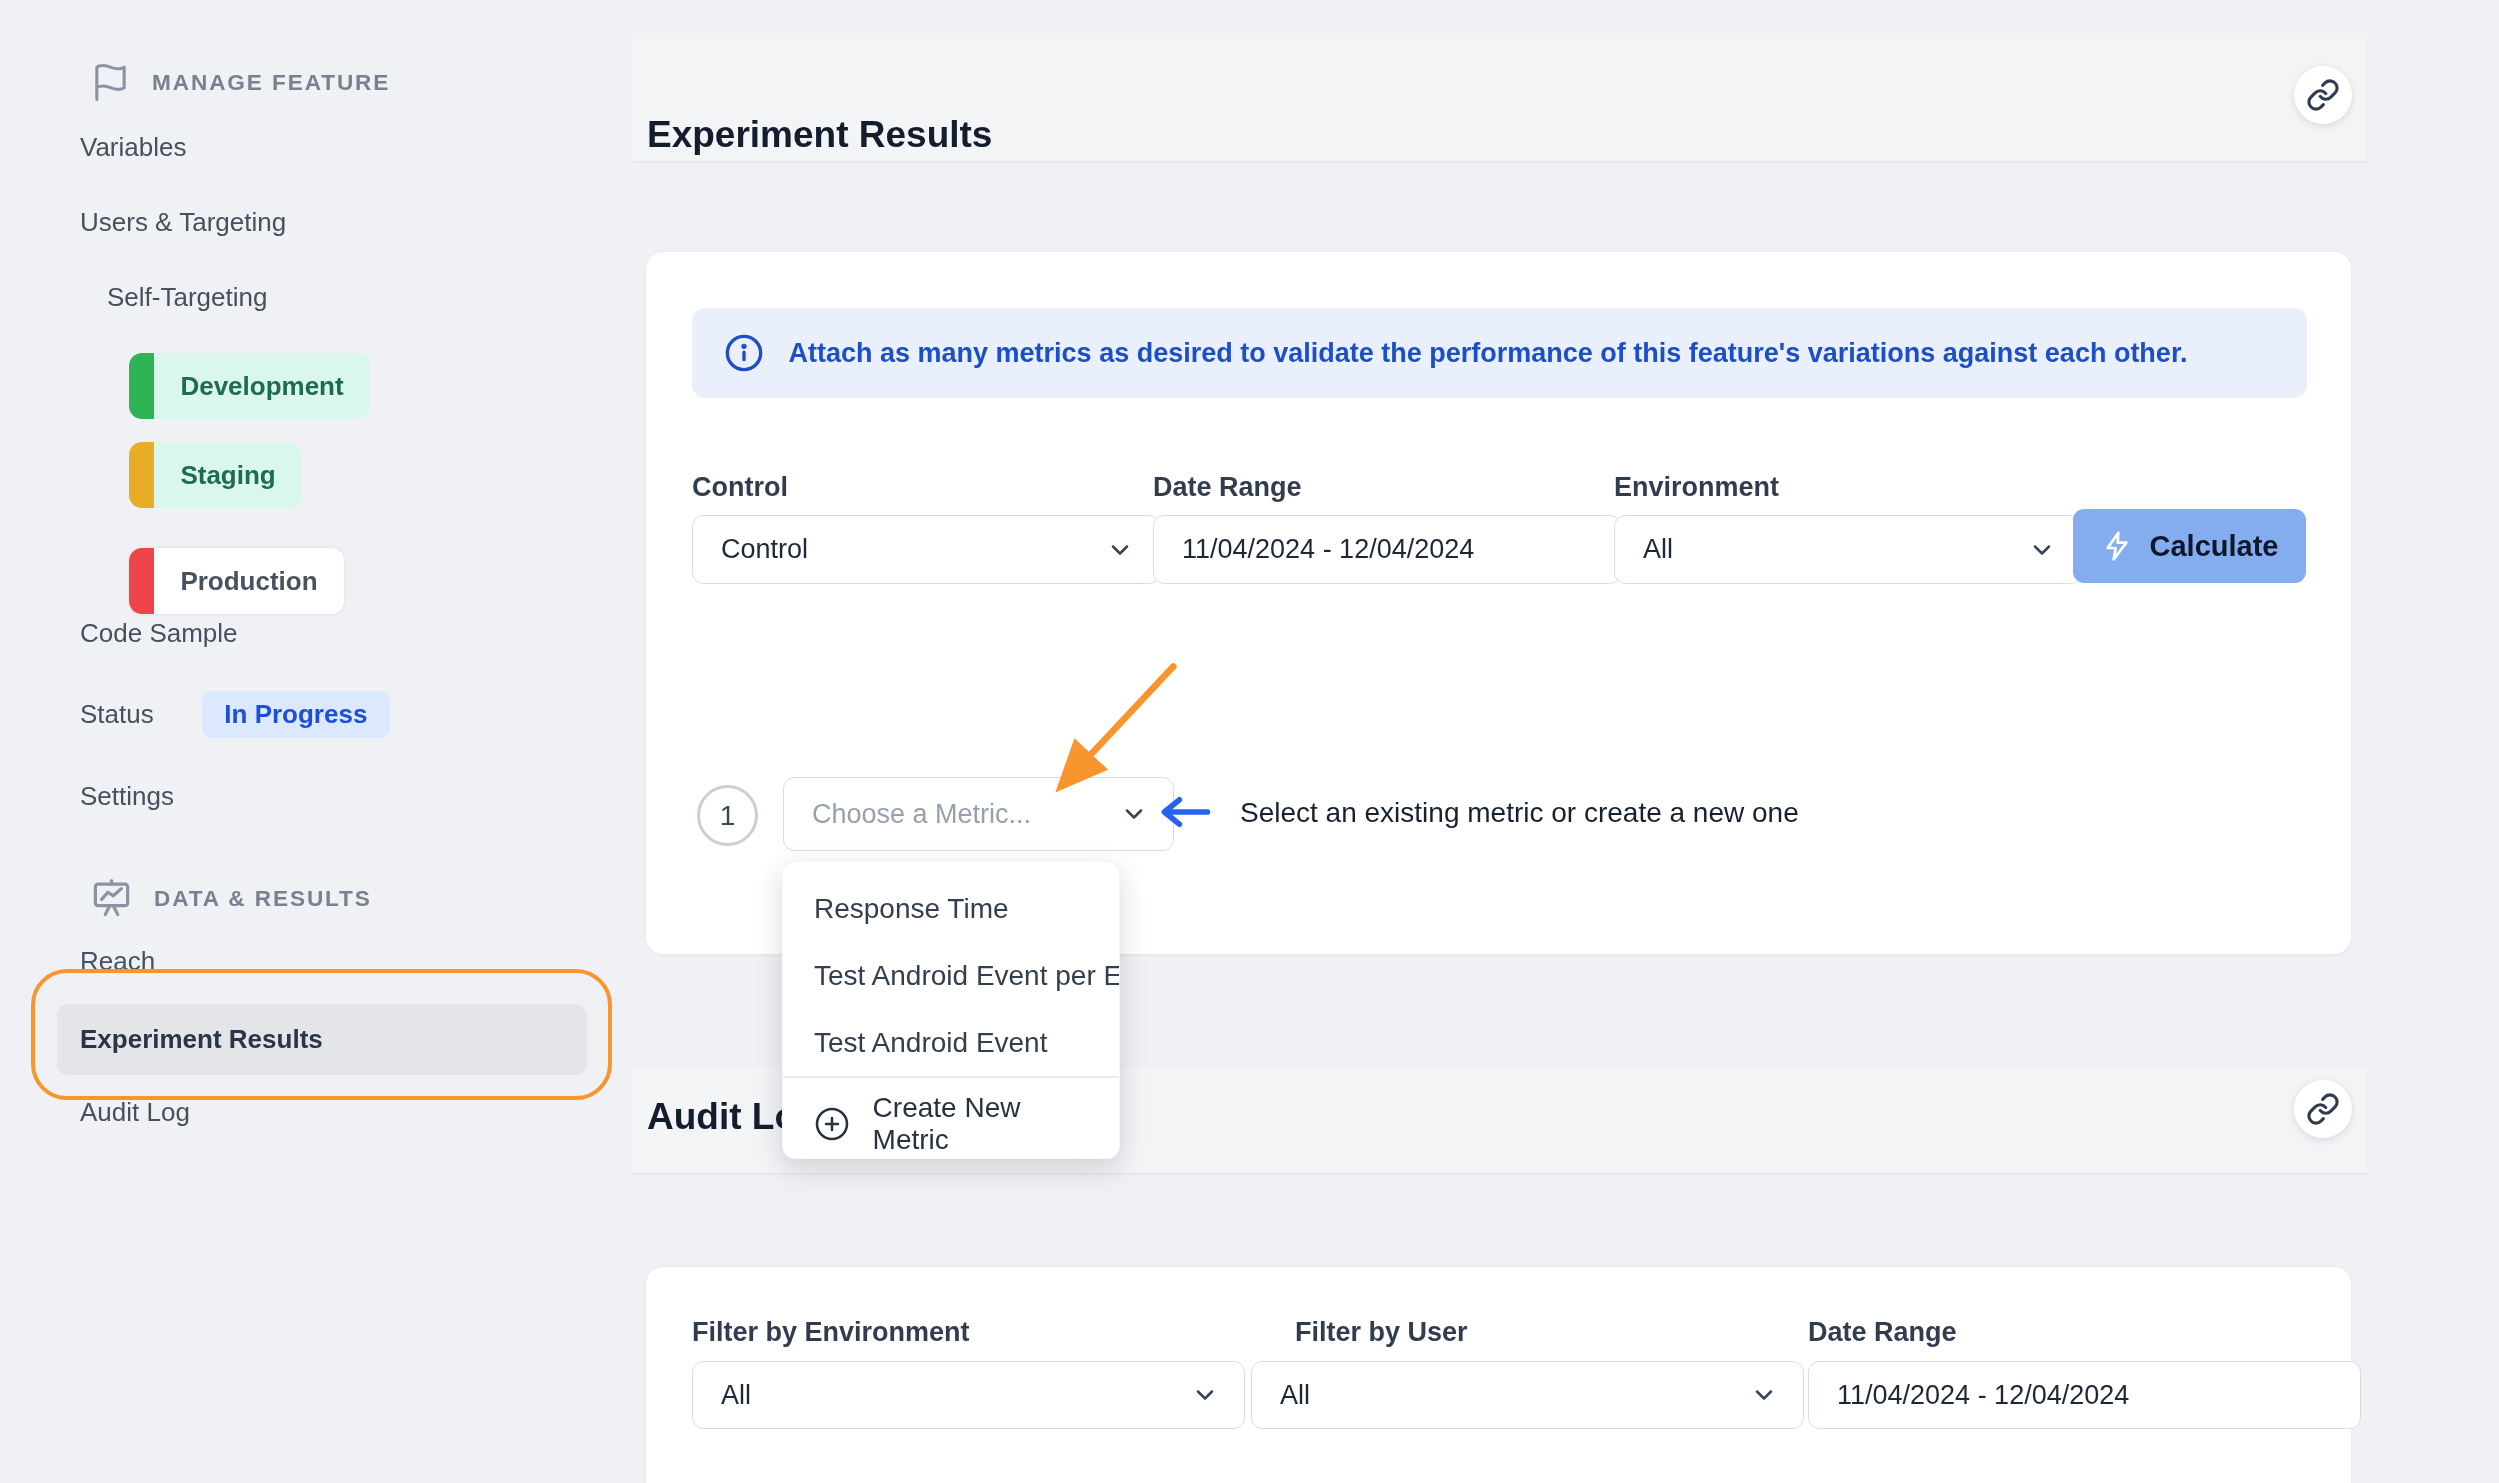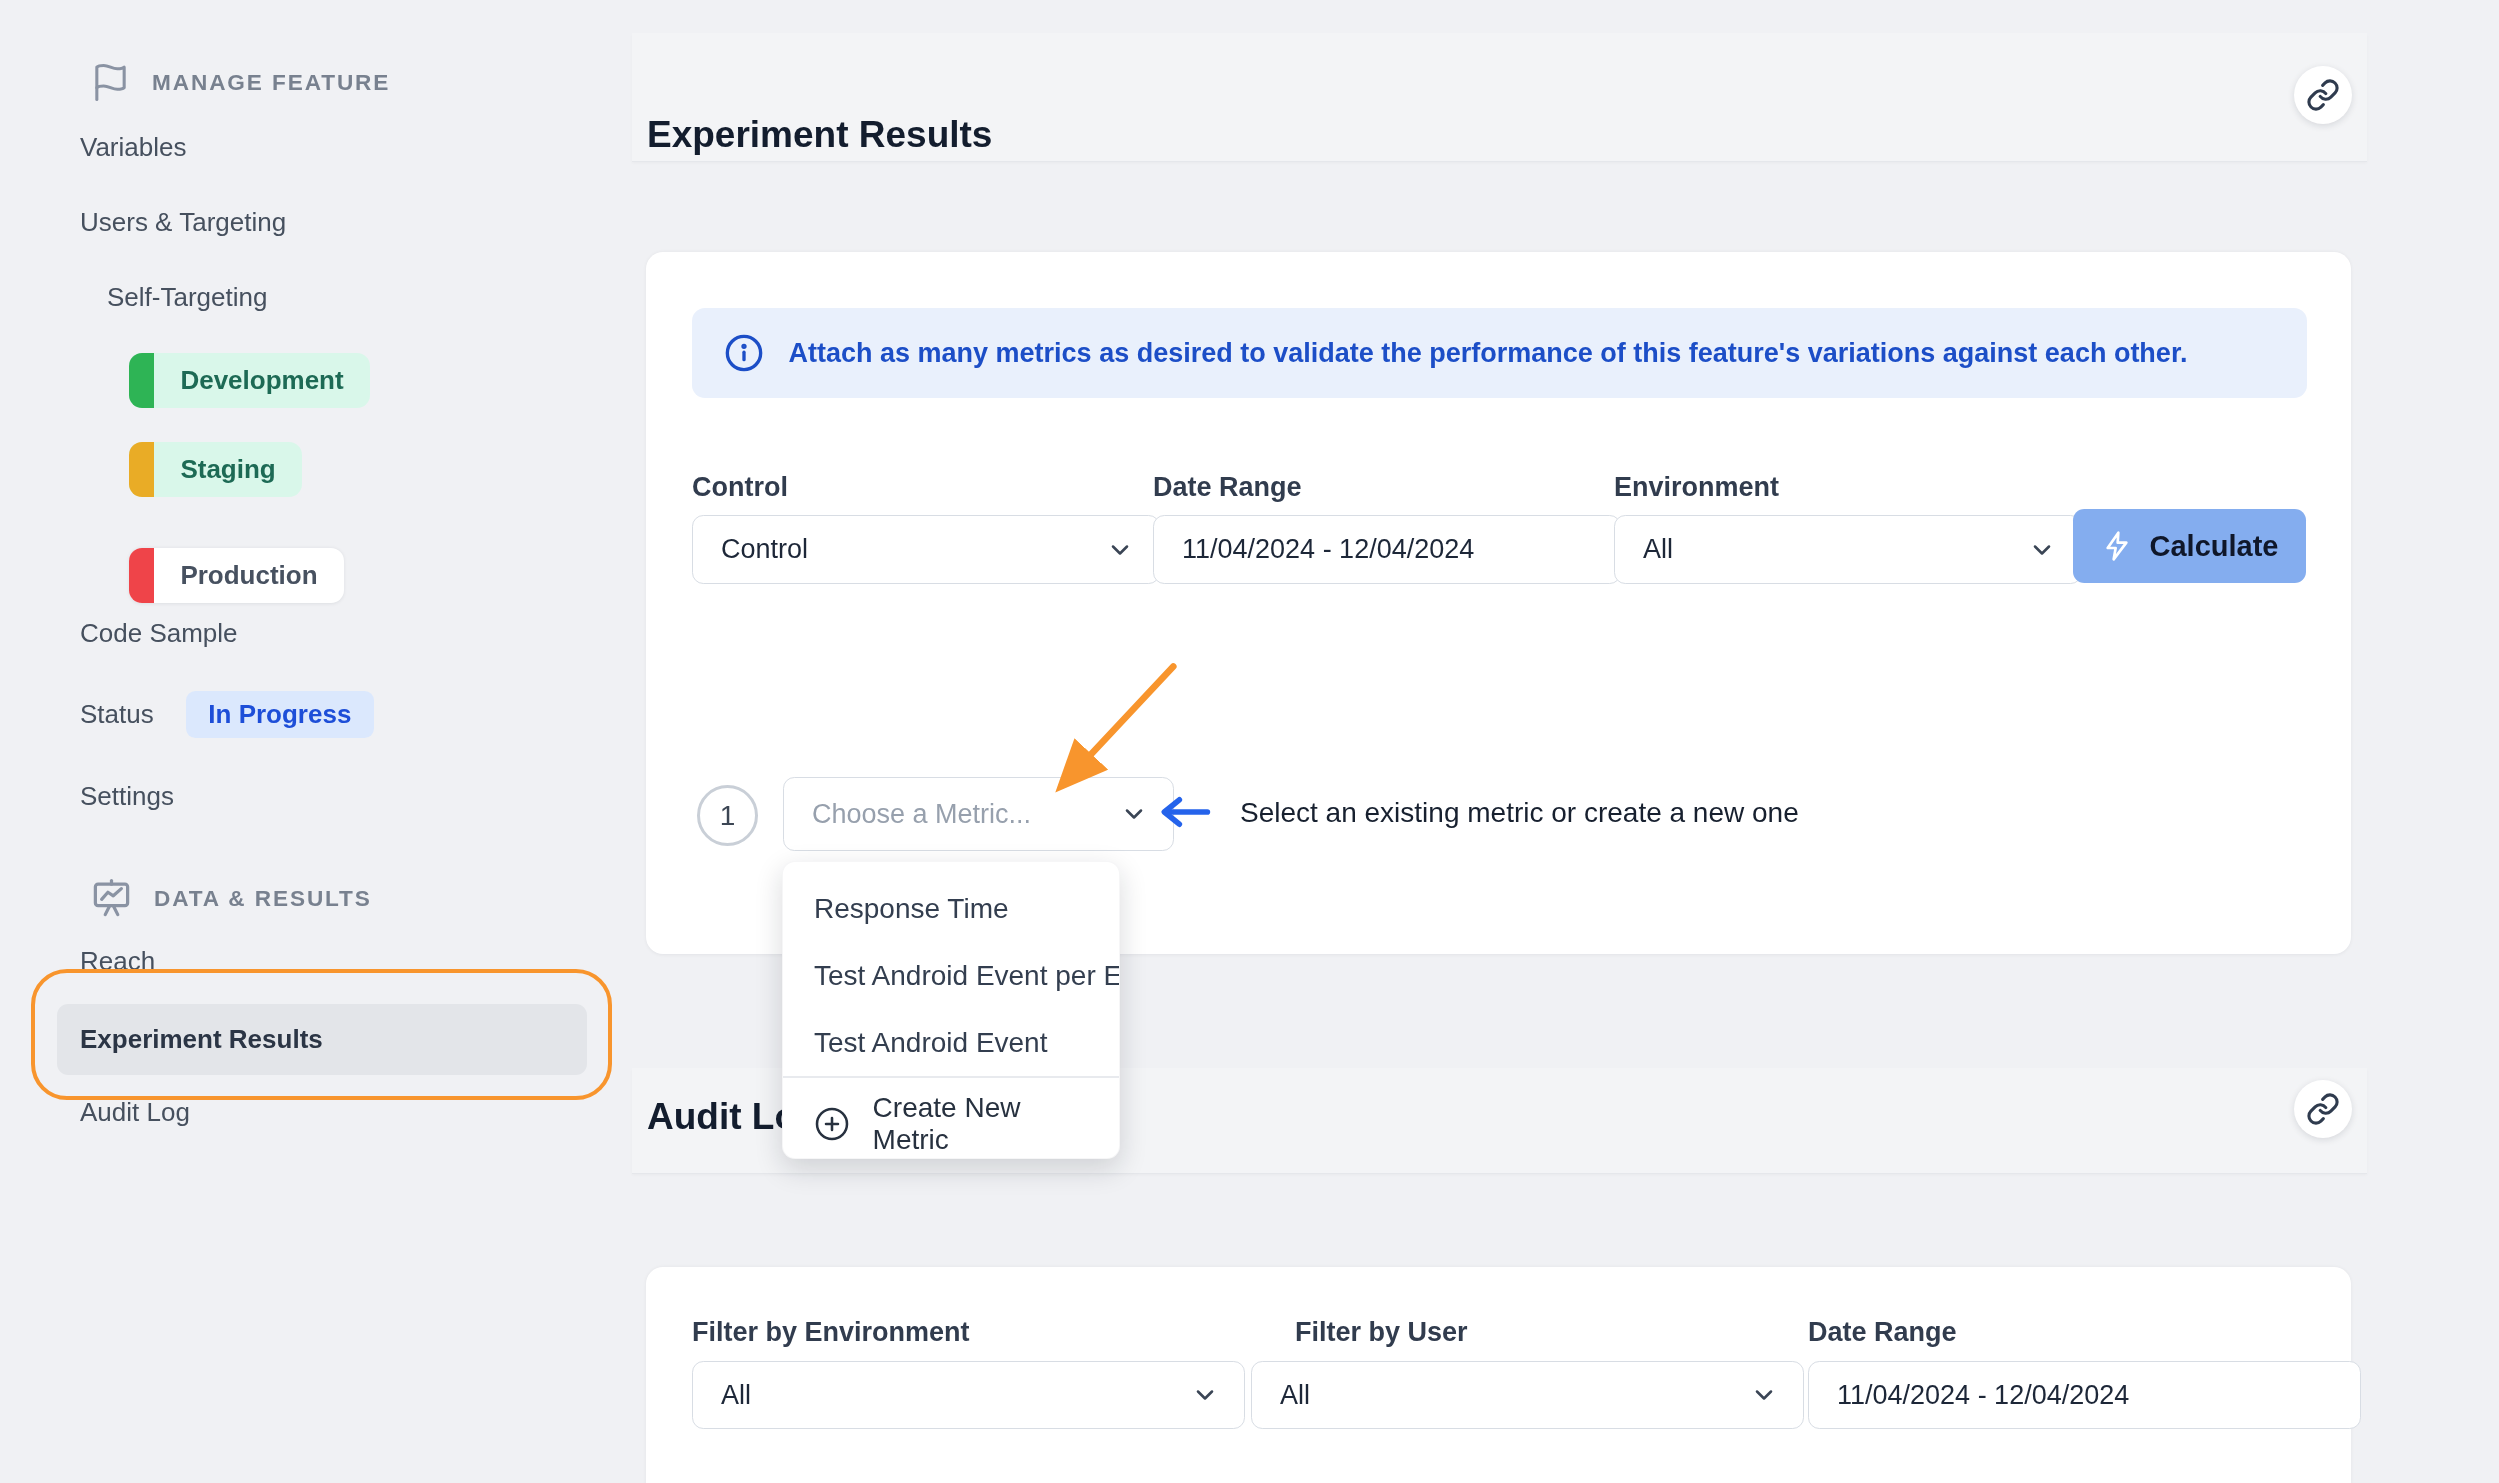--- a/index.html
+++ b/index.html
@@ -4,26 +4,26 @@
 <style>
   html,body{margin:0;padding:0;background:#f0f1f4;}
   #app{position:relative;width:2500px;height:1484px;background:#f0f1f4;overflow:hidden;
        font-family:"Liberation Sans",sans-serif;color:#46505e;}
   .abs{position:absolute;}
 
   
   .section-header{display:flex;align-items:center;gap:21px;color:#78818f;font-size:22.6px;
        font-weight:700;letter-spacing:1.9px;}
   .nav-item{font-size:26px;font-weight:500;color:#46505e;cursor:pointer;}
-  .env-badge{display:flex;align-items:center;height:55px;border-radius:13px;overflow:hidden;
+  .env-badge{display:flex;align-items:center;height:66px;border-radius:13px;overflow:hidden;
        font-size:26px;font-weight:600;}
   .env-bar{width:25.4px;height:100%;flex:none;}
   .env-label{padding:0 26px 0 26px;}
   .status-badge{display:inline-flex;align-items:center;height:47px;padding:0 22.6px;border-radius:9.4px;
-       background:#dbe8fd;color:#1d4ed8;font-size:26px;font-weight:600;}
+       background:#dbe8fd;color:#1d4ed8;font-size:26px;font-weight:600;margin-left:16px;}
   .selected-bg{background:#e3e5e9;border-radius:11.3px;}
   .annotation-ring{border:4.7px solid #f8952d;border-radius:36px;background:transparent;pointer-events:none;}
 
   
   .band{background:#f3f4f6;border-bottom:1.9px solid #e5e7eb;box-shadow:0 1.9px 2.8px rgba(16,24,40,.03);}
   .band-title{font-size:37px;font-weight:700;color:#131d2e;}
   .link-btn{width:58px;height:58px;border-radius:50%;background:#ffffff;display:flex;align-items:center;
        justify-content:center;box-shadow:0 1.9px 7.5px rgba(16,24,40,.12);cursor:pointer;}
   .card{background:#ffffff;border-radius:17px;box-shadow:0 0.9px 3.8px rgba(16,24,40,.06);}
 

